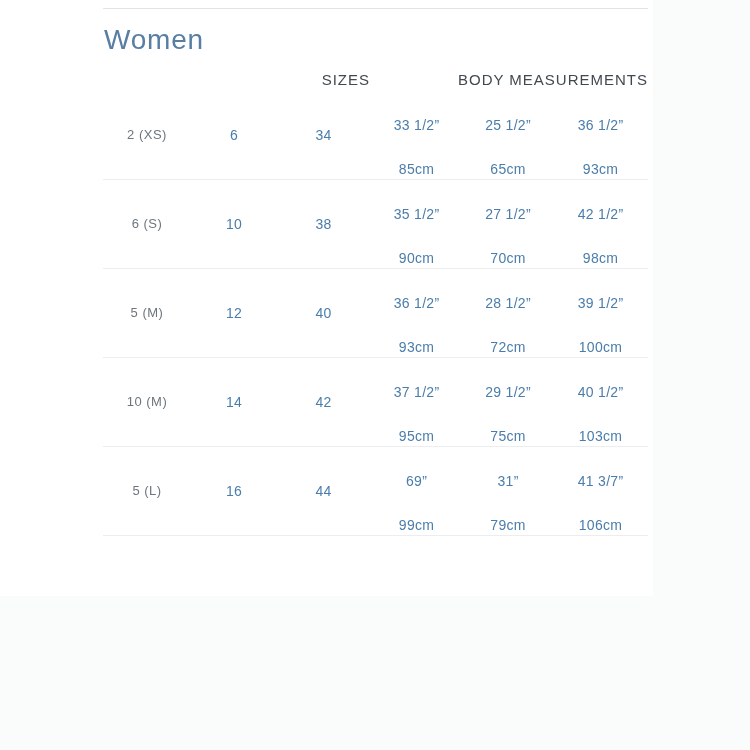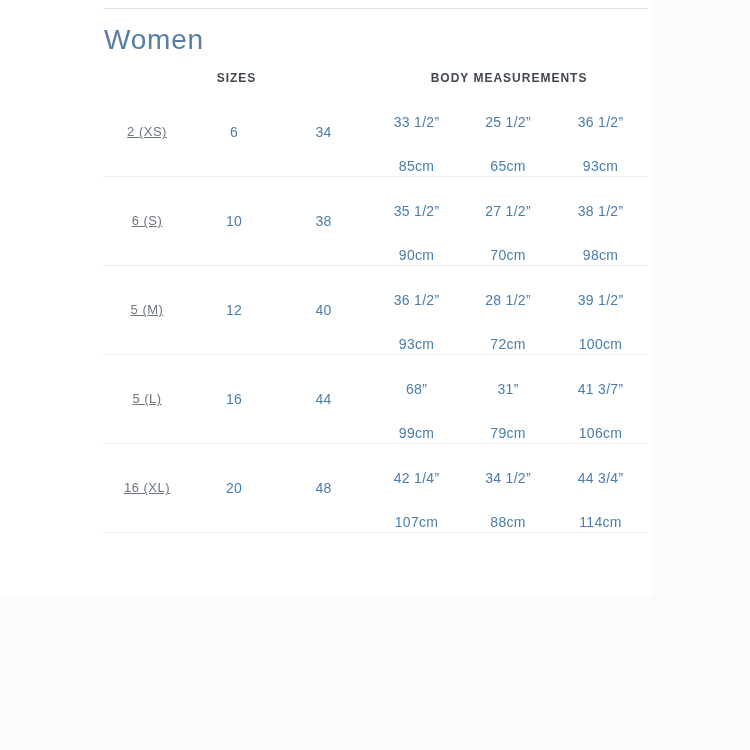--- a/index.html
+++ b/index.html
@@ -50,25 +50,25 @@
     margin-top: 15px;
     table-layout: fixed;
   }
   col.c1 { width: 88px; }
   col.c2 { width: 86px; }
   col.c3 { width: 93px; }
   col.c4 { width: 93px; }
   col.c5 { width: 90px; }
   col.c6 { width: 95px; }
   thead th {
-    font-size: 12px;
-    font-weight: 700;
+    font-size: 15px;
+    font-weight: 400;
     color: var(--header-text);
     letter-spacing: 1px;
-    text-align: center;
+    text-align: right;
     padding: 0;
   }
   tr.group-row th {
     height: 17px;
     vertical-align: bottom;
     padding-bottom: 3px;
   }
   tr.cols-row th {
     height: 24px;
     vertical-align: middle;
@@ -78,21 +78,20 @@
     height: 62.6px;
     border-bottom: 1px solid var(--divider);
     text-align: center;
     vertical-align: middle;
     padding: 0;
   }
   td.c-us {
     color: var(--gray-text);
     font-size: 13px;
     letter-spacing: 0.5px;
-    text-decoration: underline;
   }
   td.blue {
     color: var(--data-blue);
     font-size: 14px;
     letter-spacing: 0.3px;
   }
   td.meas div { line-height: 20px; margin-top: 24px; }
 </style>
 </head>
 <body>
@@ -143,21 +142,21 @@
     <td class="blue">38</td>
     <td class="blue meas">
       <div>35 1/2”</div>
       <div>90cm</div>
     </td>
     <td class="blue meas">
       <div>27 1/2”</div>
       <div>70cm</div>
     </td>
     <td class="blue meas">
-      <div>38 1/2”</div>
+      <div>42 1/2”</div>
       <div>98cm</div>
     </td>
   </tr>
 
   <tr>
     <td class="c-us">5 (M)</td>
     <td class="blue">12</td>
     <td class="blue">40</td>
     <td class="blue meas">
       <div>36 1/2”</div>
@@ -166,55 +165,55 @@
     <td class="blue meas">
       <div>28 1/2”</div>
       <div>72cm</div>
     </td>
     <td class="blue meas">
       <div>39 1/2”</div>
       <div>100cm</div>
     </td>
   </tr>
 
+  <tr>
+    <td class="c-us">10 (M)</td>
+    <td class="blue">14</td>
+    <td class="blue">42</td>
+    <td class="blue meas">
+      <div>37 1/2”</div>
+      <div>95cm</div>
+    </td>
+    <td class="blue meas">
+      <div>29 1/2”</div>
+      <div>75cm</div>
+    </td>
+    <td class="blue meas">
+      <div>40 1/2”</div>
+      <div>103cm</div>
+    </td>
+  </tr>
 
   <tr>
     <td class="c-us">5 (L)</td>
     <td class="blue">16</td>
     <td class="blue">44</td>
     <td class="blue meas">
-      <div>68”</div>
+      <div>69”</div>
       <div>99cm</div>
     </td>
     <td class="blue meas">
       <div>31”</div>
       <div>79cm</div>
     </td>
     <td class="blue meas">
       <div>41 3/7”</div>
       <div>106cm</div>
     </td>
   </tr>
 
 
-  <tr>
-    <td class="c-us">16 (XL)</td>
-    <td class="blue">20</td>
-    <td class="blue">48</td>
-    <td class="blue meas">
-      <div>42 1/4”</div>
-      <div>107cm</div>
-    </td>
-    <td class="blue meas">
-      <div>34 1/2”</div>
-      <div>88cm</div>
-    </td>
-    <td class="blue meas">
-      <div>44 3/4”</div>
-      <div>114cm</div>
-    </td>
-  </tr>
 
 
 </tbody>
     </table>
   </div>
 </div>
 
 </body></html>

